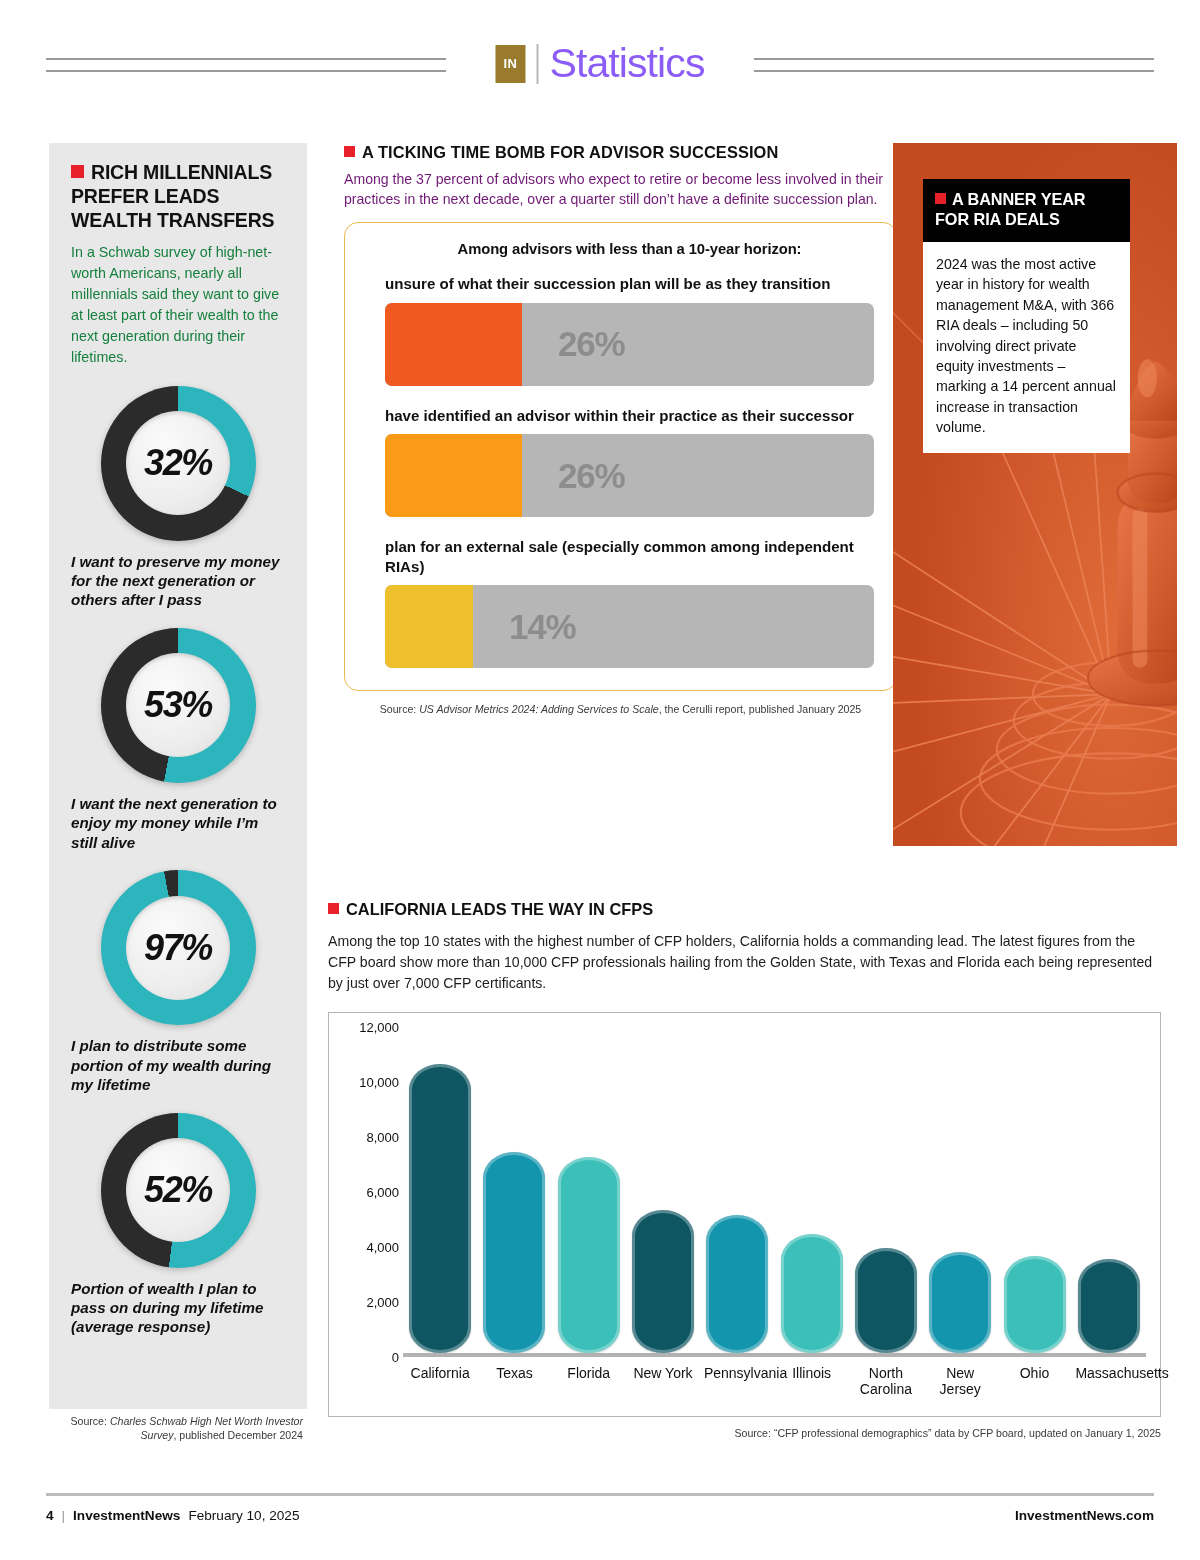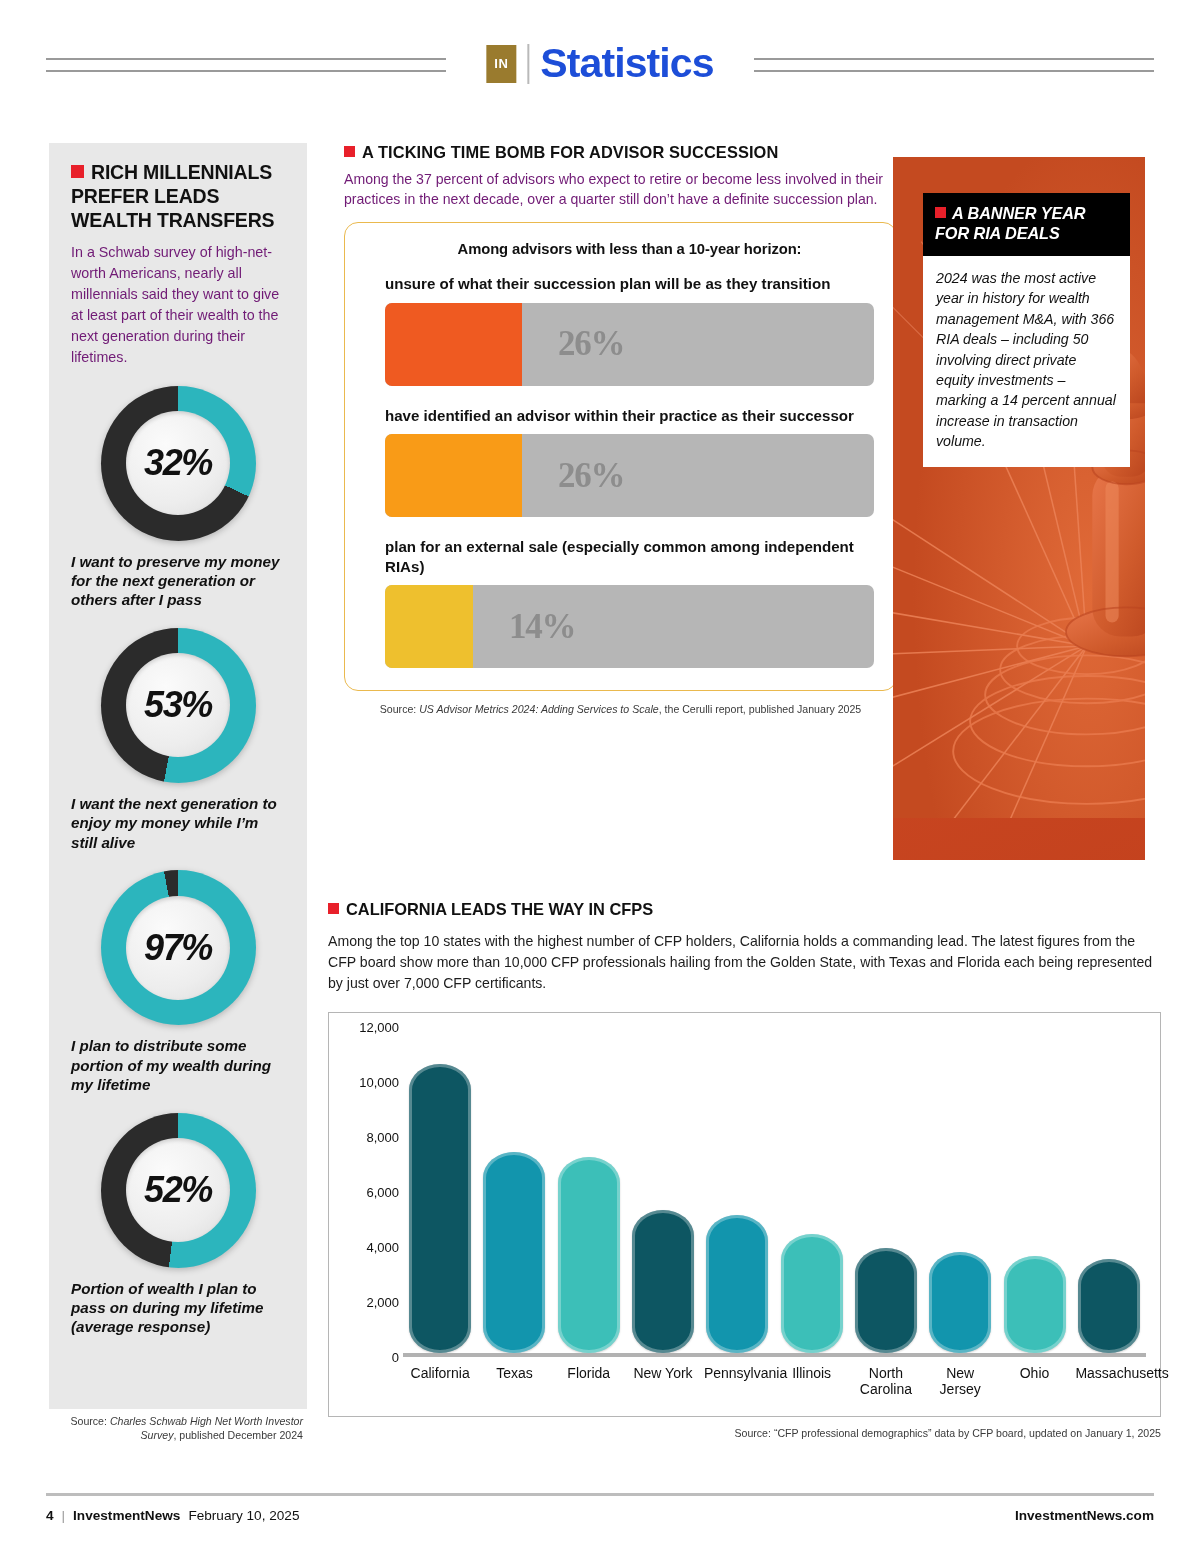--- a/index.html
+++ b/index.html
@@ -30,39 +30,39 @@
     display: flex; align-items: center; gap: 11px;
   }
   .in-badge {
     width: 30px; height: 38px; background: #9a7b2e;
     color: #fff; font-size: 13px; font-weight: bold; letter-spacing: .5px;
     display: flex; align-items: center; justify-content: center;
     font-family: "Liberation Sans", sans-serif;
   }
   .brand-div { width: 2px; height: 40px; background: #b9b9b9; }
   .brand-title {
-    font-size: 41px; font-weight: bold; color: #1d4ed8; letter-spacing: -.9px;
+    font-size: 41px; font-weight: normal; color: #8b5cf6; letter-spacing: -.9px;
     font-family: "Liberation Sans", sans-serif;
   }
 
   
   .left-col {
     position: absolute; left: 49px; top: 143px; width: 258px; height: 1266px;
     background: #e8e8e8; padding: 18px 22px 0 22px;
   }
   .sec-head {
     font-size: 19.5px; font-weight: bold; line-height: 1.22; color: #111;
     letter-spacing: -.2px;
   }
   .redsq {
     display: inline-block; width: 13px; height: 13px; background: #e8202a;
     margin-right: 7px; vertical-align: 1px;
   }
   .left-intro {
-    margin-top: 10px; font-size: 14.3px; line-height: 1.46; color: #701a75;
+    margin-top: 10px; font-size: 14.3px; line-height: 1.46; color: #15803d;
   }
   .donut-block { margin-top: 18px; text-align: left; font-style: italic; }
   .donut {
     width: 155px; height: 155px; margin: 0 auto; border-radius: 50%;
     position: relative; display: flex; align-items: center; justify-content: center;
     filter: drop-shadow(0 2px 3px rgba(0,0,0,.22));
   }
   .donut .hole {
     position: absolute; width: 104px; height: 104px; border-radius: 50%;
     background: radial-gradient(circle at 38% 32%, #fbfbfb 0%, #ededed 62%, #dcdcdc 100%);
@@ -101,35 +101,34 @@
     font-size: 15.1px; font-weight: bold; line-height: 1.3; color: #111;
     margin-bottom: 9px;
   }
   .track {
     position: relative; height: 83px; border-radius: 7px; background: #b6b6b6;
     overflow: hidden; margin-bottom: 20px;
   }
   .fill { position: absolute; left: 0; top: 0; bottom: 0; }
   .track .pct {
     position: absolute; left: 0; top: 50%; transform: translateY(-50%);
-    font-size: 35px; font-weight: bold; color: #8d8d8d; letter-spacing: -1.2px; font-family: Liberation Serif, serif;
+    font-size: 35px; font-weight: bold; color: #8d8d8d; letter-spacing: -1.2px;
   }
   .c-source {
     margin-top: 12px; text-align: center; font-size: 10.6px; color: #3a3a3a;
   }
   .c-source i { font-style: italic; }
 
   
   .right-panel {
-    position: absolute; left: 893px; top: 157px; width: 252px; height: 703px;
+    position: absolute; left: 893px; top: 143px; width: 284px; height: 703px;
     overflow: hidden;
     background:
       linear-gradient(160deg, rgba(214,80,40,.93) 0%, rgba(196,66,30,.93) 100%),
       #c8471f;
-    font-style: italic;
   }
   .chess { position: absolute; inset: 0; }
   .callout {
     position: absolute; left: 30px; top: 36px; width: 207px;
   }
   .callout-head {
     background: #000; color: #fff; padding: 11px 12px 12px 12px;
     font-size: 16.3px; font-weight: bold; line-height: 1.22; letter-spacing: -.1px;
   }
   .callout-head .redsq { width: 11px; height: 11px; margin-right: 6px; }

